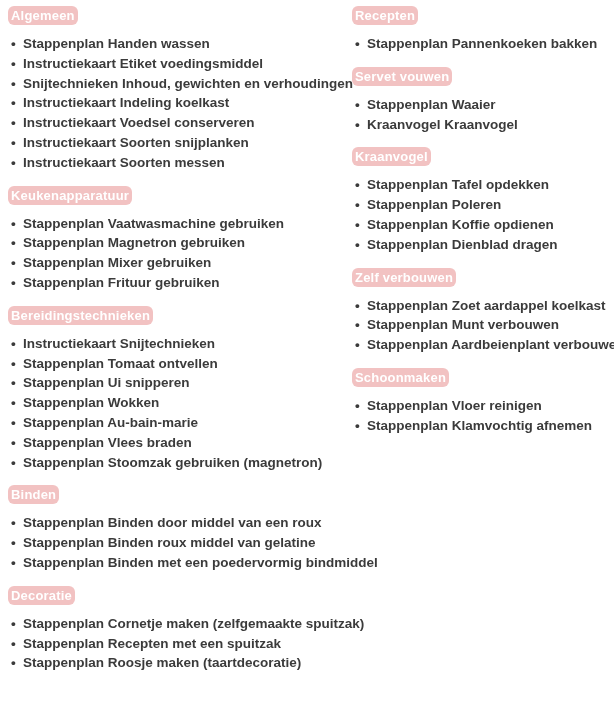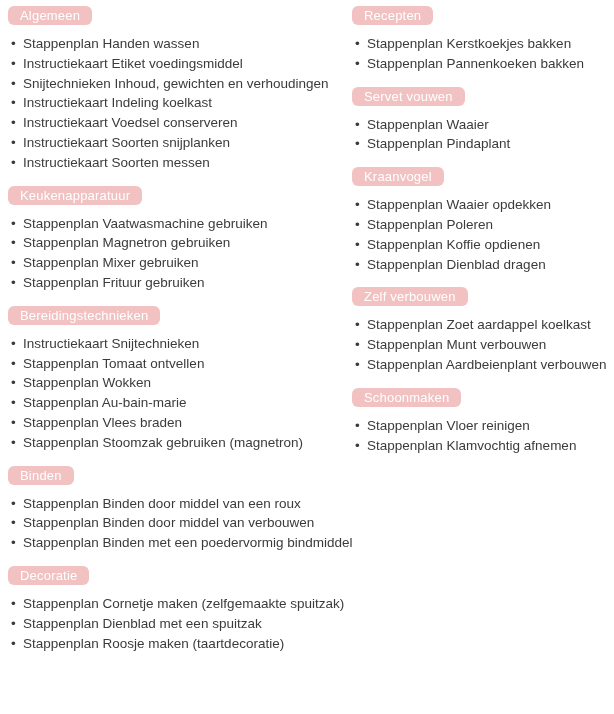--- a/index.html
+++ b/index.html
@@ -23,30 +23,31 @@
     box-sizing: border-box;
   }
   .col-left  { width: 344px; flex: 0 0 344px; }
   .col-right { width: 262px; flex: 0 0 262px; }
   .section { margin: 0 0 13px 0; }
   .badge {
     display: inline-block;
     background: var(--badge-bg, #f2c2c2);
     color: var(--badge-fg, #ffffff);
     font-size: 13px;
-    font-weight: 400;
+    font-weight: 700;
     line-height: 15px;
-    padding: 2px 12px;
+    padding: 2px 3px;
     border-radius: 6px;
     letter-spacing: 0.2px;
   }
   ul.item-list {
     list-style: none;
     margin: 9px 0 0 0;
     padding: 0 0 0 2px;
+    font-weight: bold;
   }
   ul.item-list li {
     position: relative;
     padding-left: 13px;
     font-size: 13.5px;
     line-height: 19.8px;
     white-space: nowrap;
     color: var(--text-color, #3b3b3b);
   }
   ul.item-list li::before {
@@ -74,47 +75,47 @@
         </ul></div>
       <div class="section"><span class="badge">Keukenapparatuur</span><ul class="item-list">
           <li>Stappenplan Vaatwasmachine gebruiken</li>
           <li>Stappenplan Magnetron gebruiken</li>
           <li>Stappenplan Mixer gebruiken</li>
           <li>Stappenplan Frituur gebruiken</li>
         </ul></div>
       <div class="section"><span class="badge">Bereidingstechnieken</span><ul class="item-list">
           <li>Instructiekaart Snijtechnieken</li>
           <li>Stappenplan Tomaat ontvellen</li>
+          <li>Stappenplan Ui snipperen</li>
           <li>Stappenplan Wokken</li>
           <li>Stappenplan Au-bain-marie</li>
           <li>Stappenplan Vlees braden</li>
           <li>Stappenplan Stoomzak gebruiken (magnetron)</li>
         </ul></div>
       <div class="section"><span class="badge">Binden</span><ul class="item-list">
           <li>Stappenplan Binden door middel van een roux</li>
-          <li>Stappenplan Binden door middel van verbouwen</li>
+          <li>Stappenplan Binden roux middel van gelatine</li>
           <li>Stappenplan Binden met een poedervormig bindmiddel</li>
         </ul></div>
       <div class="section"><span class="badge">Decoratie</span><ul class="item-list">
           <li>Stappenplan Cornetje maken (zelfgemaakte spuitzak)</li>
-          <li>Stappenplan Dienblad met een spuitzak</li>
+          <li>Stappenplan Recepten met een spuitzak</li>
           <li>Stappenplan Roosje maken (taartdecoratie)</li>
         </ul></div>
     </div>
   <div class="col col-right">
       <div class="section"><span class="badge">Recepten</span><ul class="item-list">
-          <li>Stappenplan Kerstkoekjes bakken</li>
           <li>Stappenplan Pannenkoeken bakken</li>
         </ul></div>
       <div class="section"><span class="badge">Servet vouwen</span><ul class="item-list">
           <li>Stappenplan Waaier</li>
-          <li>Stappenplan Pindaplant</li>
+          <li>Kraanvogel Kraanvogel</li>
         </ul></div>
       <div class="section"><span class="badge">Kraanvogel</span><ul class="item-list">
-          <li>Stappenplan Waaier opdekken</li>
+          <li>Stappenplan Tafel opdekken</li>
           <li>Stappenplan Poleren</li>
           <li>Stappenplan Koffie opdienen</li>
           <li>Stappenplan Dienblad dragen</li>
         </ul></div>
       <div class="section"><span class="badge">Zelf verbouwen</span><ul class="item-list">
           <li>Stappenplan Zoet aardappel koelkast</li>
           <li>Stappenplan Munt verbouwen</li>
           <li>Stappenplan Aardbeienplant verbouwen</li>
         </ul></div>
       <div class="section"><span class="badge">Schoonmaken</span><ul class="item-list">

